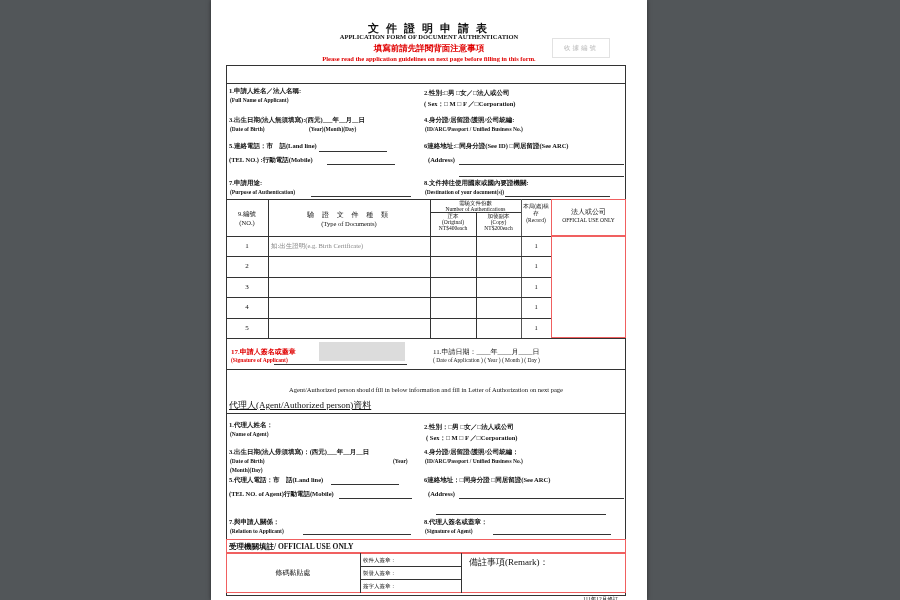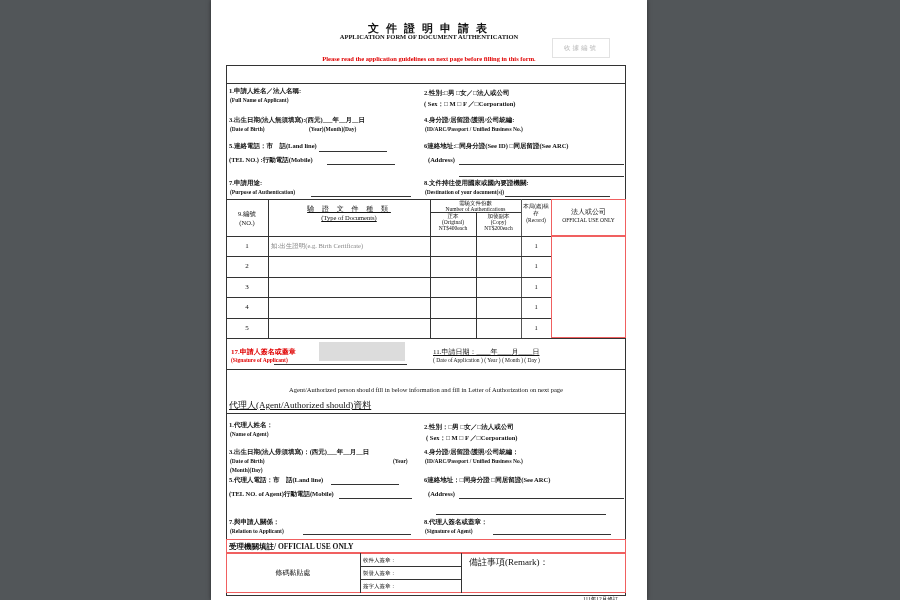--- a/index.html
+++ b/index.html
@@ -42,20 +42,21 @@
   .sig-field { position:absolute; background:#dcdcdc; }
   .thick { border-color:#555 !important; }
 </style>
 </head>
 <body>
 
 <div class="page">
 
   <div class="abs title-zh">文件證明申請表</div>
   <div class="abs title-en">APPLICATION FORM OF DOCUMENT AUTHENTICATION</div>
+  <div class="abs notice-zh">填寫前請先詳閱背面注意事項</div>
   <div class="abs notice-en">Please read the application guidelines on next page before filling in this form.</div>
   <div class="abs receipt-box">
       <span>收據編號</span>
     </div>
 
   <div class="abs form-box"></div>
 
   <div class="hline" style="left:15px;top:83px;width:400px;"></div>
 
   <div class="abs t b" style="left:18px;top:87px;">1.申請人姓名／法人名稱:</div>
@@ -89,21 +90,21 @@
   <div class="vline" style="left:57px;top:199px;height:139px;"></div>
   <div class="vline" style="left:219px;top:199px;height:139px;"></div>
   <div class="vline" style="left:265px;top:212px;height:126px;"></div>
   <div class="vline thick" style="left:310px;top:199px;height:139px;border-left-width:1.5px;"></div>
   <div class="hline" style="left:219px;top:212px;width:91px;"></div>
 
   <div class="abs t cell-center" style="left:15px;width:42px;top:210px;">
     <div>9.編號</div>
     <div>(NO.)</div>
   </div>
-  <div class="abs t cell-center" style="left:57px;width:162px;top:204px;text-decoration:underline;">
+  <div class="abs t cell-center" style="left:57px;width:162px;top:210px;">
     <div style="letter-spacing:3px;font-size:7px;">驗 證 文 件 種 類</div>
     <div>(Type of Documents)</div>
   </div>
   <div class="abs t sm cell-center" style="left:219px;width:91px;top:200px;line-height:6px;">
     <div>需驗文件份數</div>
     <div>Number of Authentications</div>
   </div>
   <div class="abs t sm cell-center" style="left:219px;width:46px;top:213px;line-height:6px;">
     <div>正本</div>
     <div>(Original)</div>
@@ -151,27 +152,27 @@
 
     <div class="abs t" style="left:0;top:88px;width:42px;text-align:center;font-size:7px;">5</div>
     <div class="abs t" style="left:45px;top:88px;width:160px;"></div>
     <div class="abs t" style="left:295px;top:88px;width:30px;text-align:center;">1</div>
   </div>
 
   <div class="abs t b red" style="left:20px;top:347px;font-size:7px;">17.申請人簽名或蓋章</div>
   <div class="abs t b red sm" style="left:20px;top:357px;">(Signature of Applicant)</div>
   <div class="sig-field" style="left:108px;top:342px;width:86px;height:19px;"></div>
   <div class="uline" style="left:63px;top:364px;width:133px;"></div>
-  <div class="abs t" style="left:222px;top:347px;font-size:7px;text-decoration:underline;">11.申請日期：____年____月____日</div>
+  <div class="abs t" style="left:222px;top:347px;font-size:7px;">11.申請日期：____年____月____日</div>
   <div class="abs t sm" style="left:222px;top:357px;">( Date of Application )   ( Year )   ( Month )   ( Day )</div>
 
   <div class="hline" style="left:15px;top:369px;width:400px;"></div>
   <div class="abs t cell-center" style="left:15px;width:400px;top:386px;">Agent/Authorized person should fill in below information and fill in Letter of Authorization on next page</div>
 
-  <div class="abs section-title" style="left:18px;top:399px;">代理人(Agent/Authorized should)資料</div>
+  <div class="abs section-title" style="left:18px;top:399px;">代理人(Agent/Authorized person)資料</div>
   <div class="hline" style="left:15px;top:413px;width:400px;"></div>
 
   <div class="abs t b" style="left:18px;top:421px;">1.代理人姓名：</div>
   <div class="abs t b sm" style="left:19px;top:431px;">(Name of Agent)</div>
   <div class="abs t b" style="left:213px;top:423px;">2.性別：□男 □女／□法人或公司</div>
   <div class="abs t b" style="left:215px;top:434px;">( Sex：□ M  □ F ／□Corporation)</div>
 
   <div class="abs t b" style="left:18px;top:448px;">3.出生日期(法人毋須填寫)：(西元)___年__月__日</div>
   <div class="abs t b sm" style="left:19px;top:458px;">(Date of Birth)</div>
   <div class="abs t b sm" style="left:182px;top:458px;">(Year)</div>

